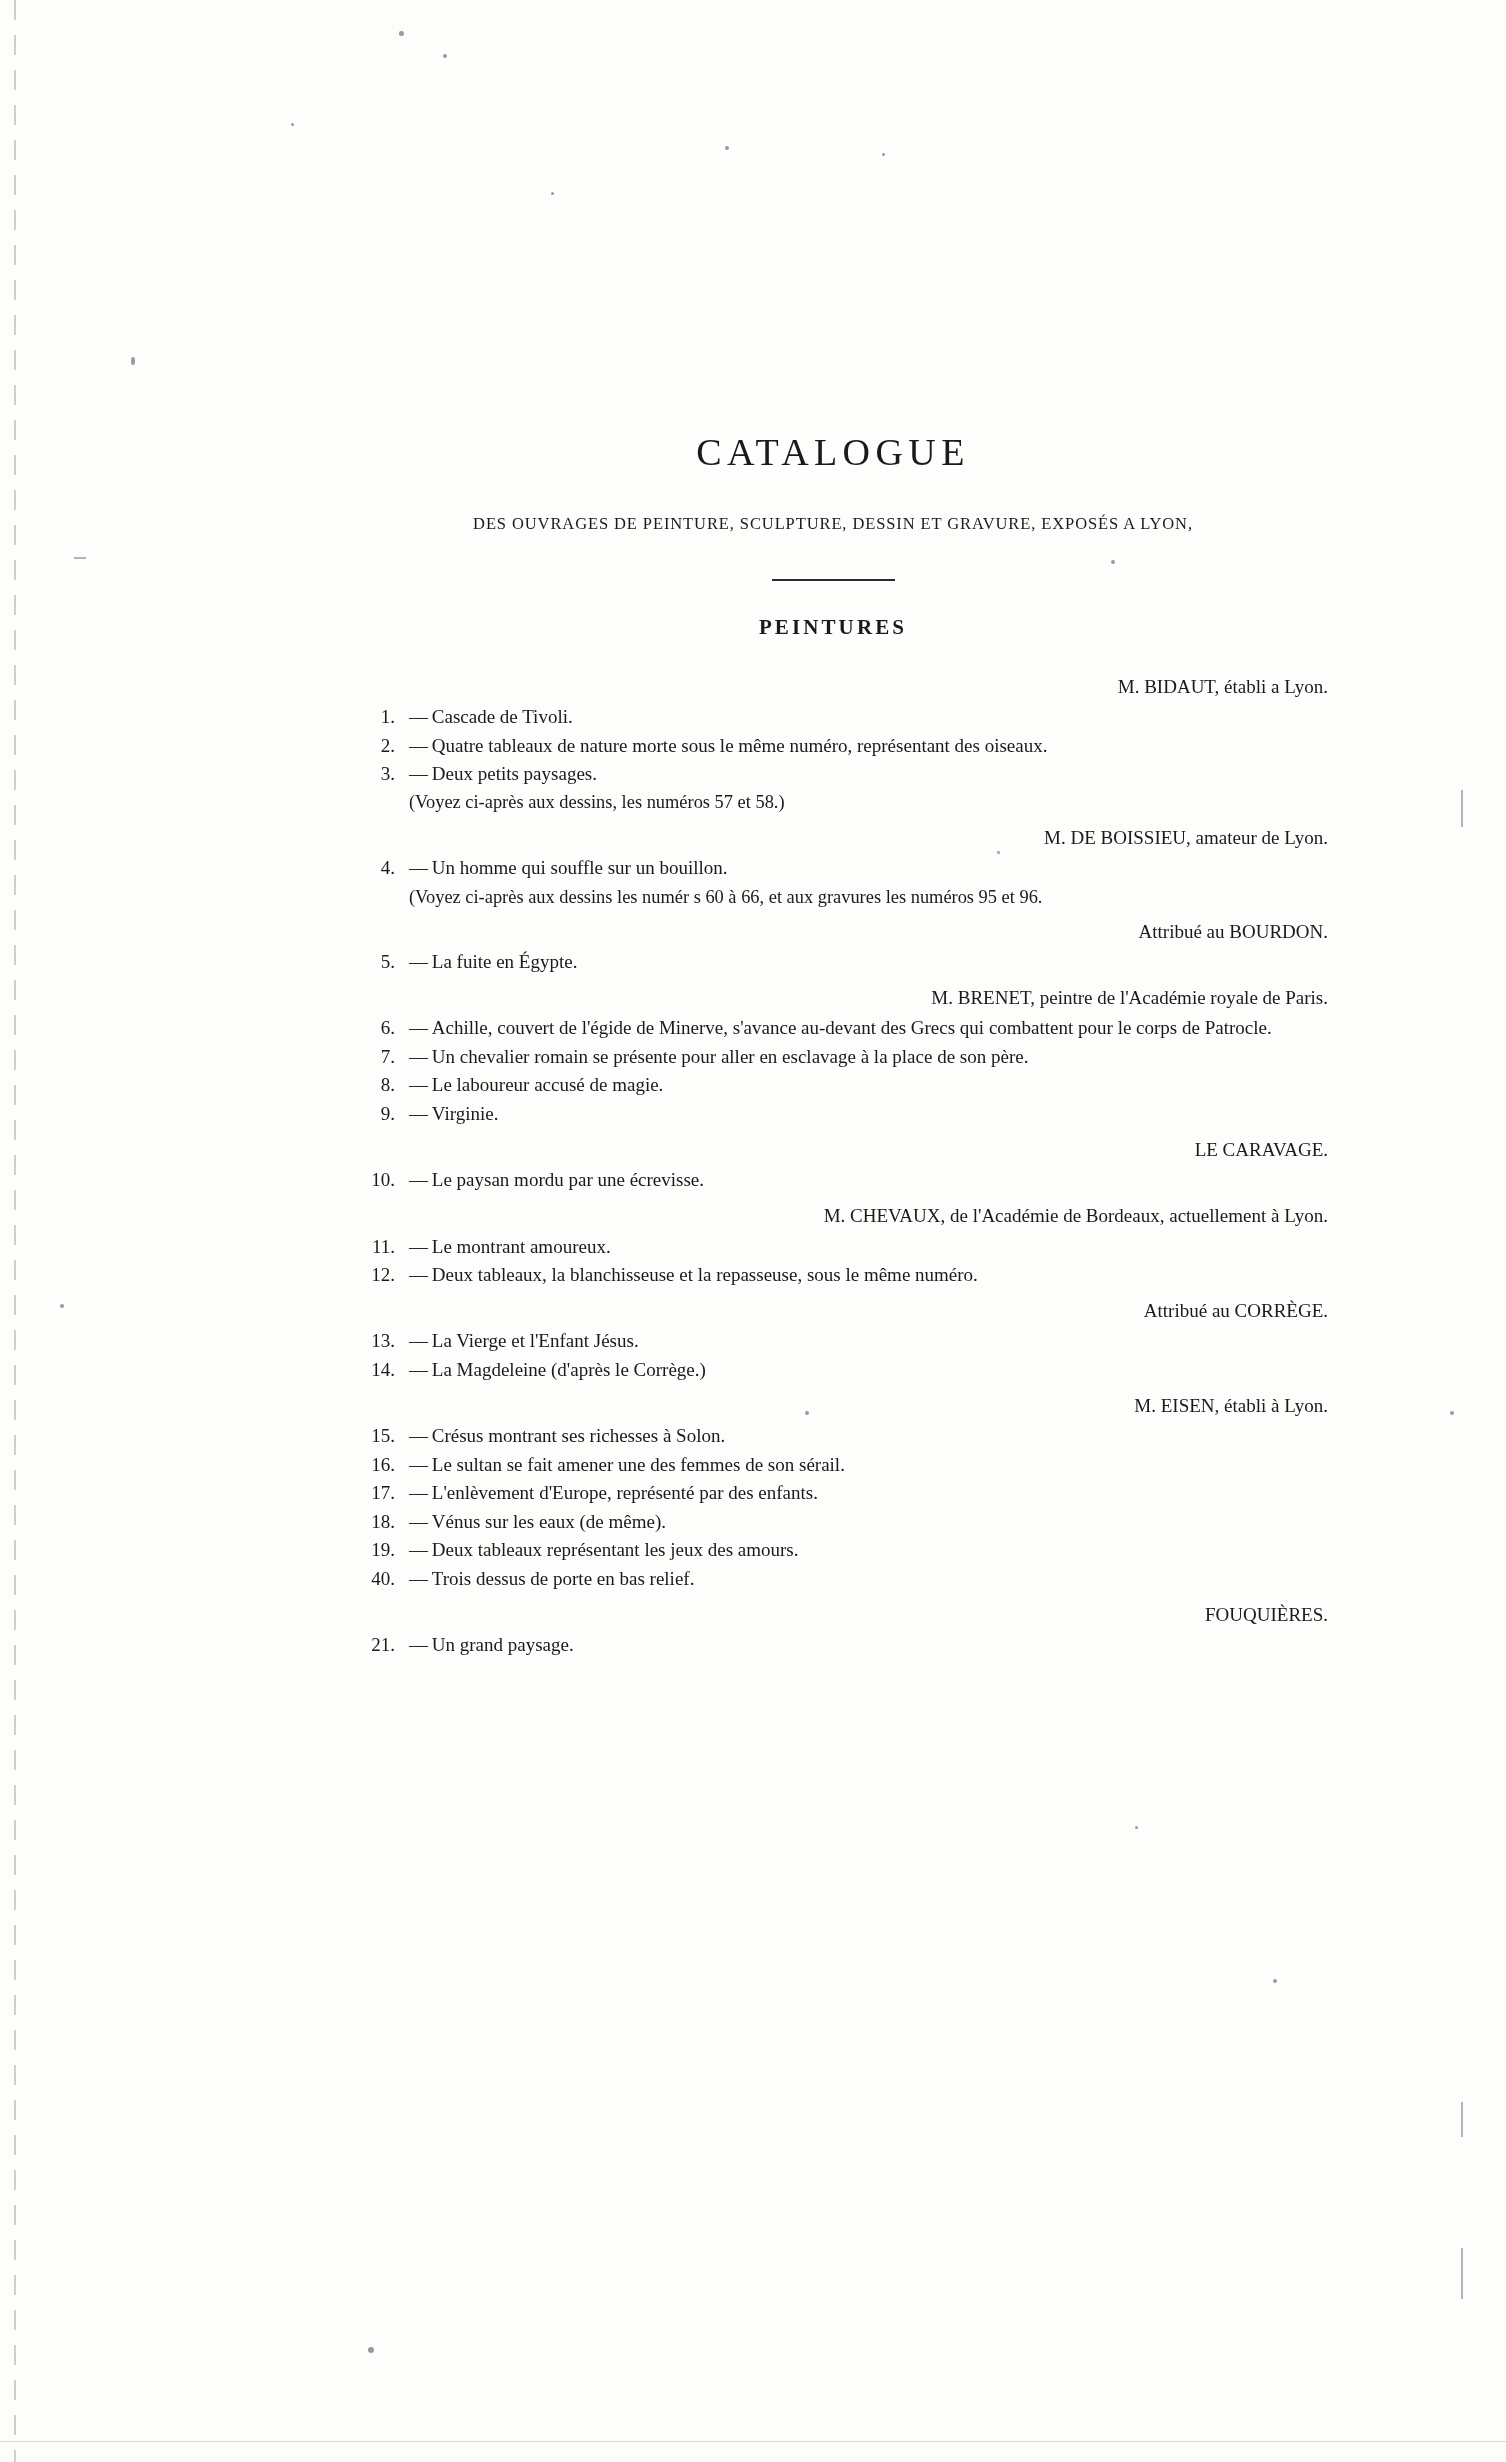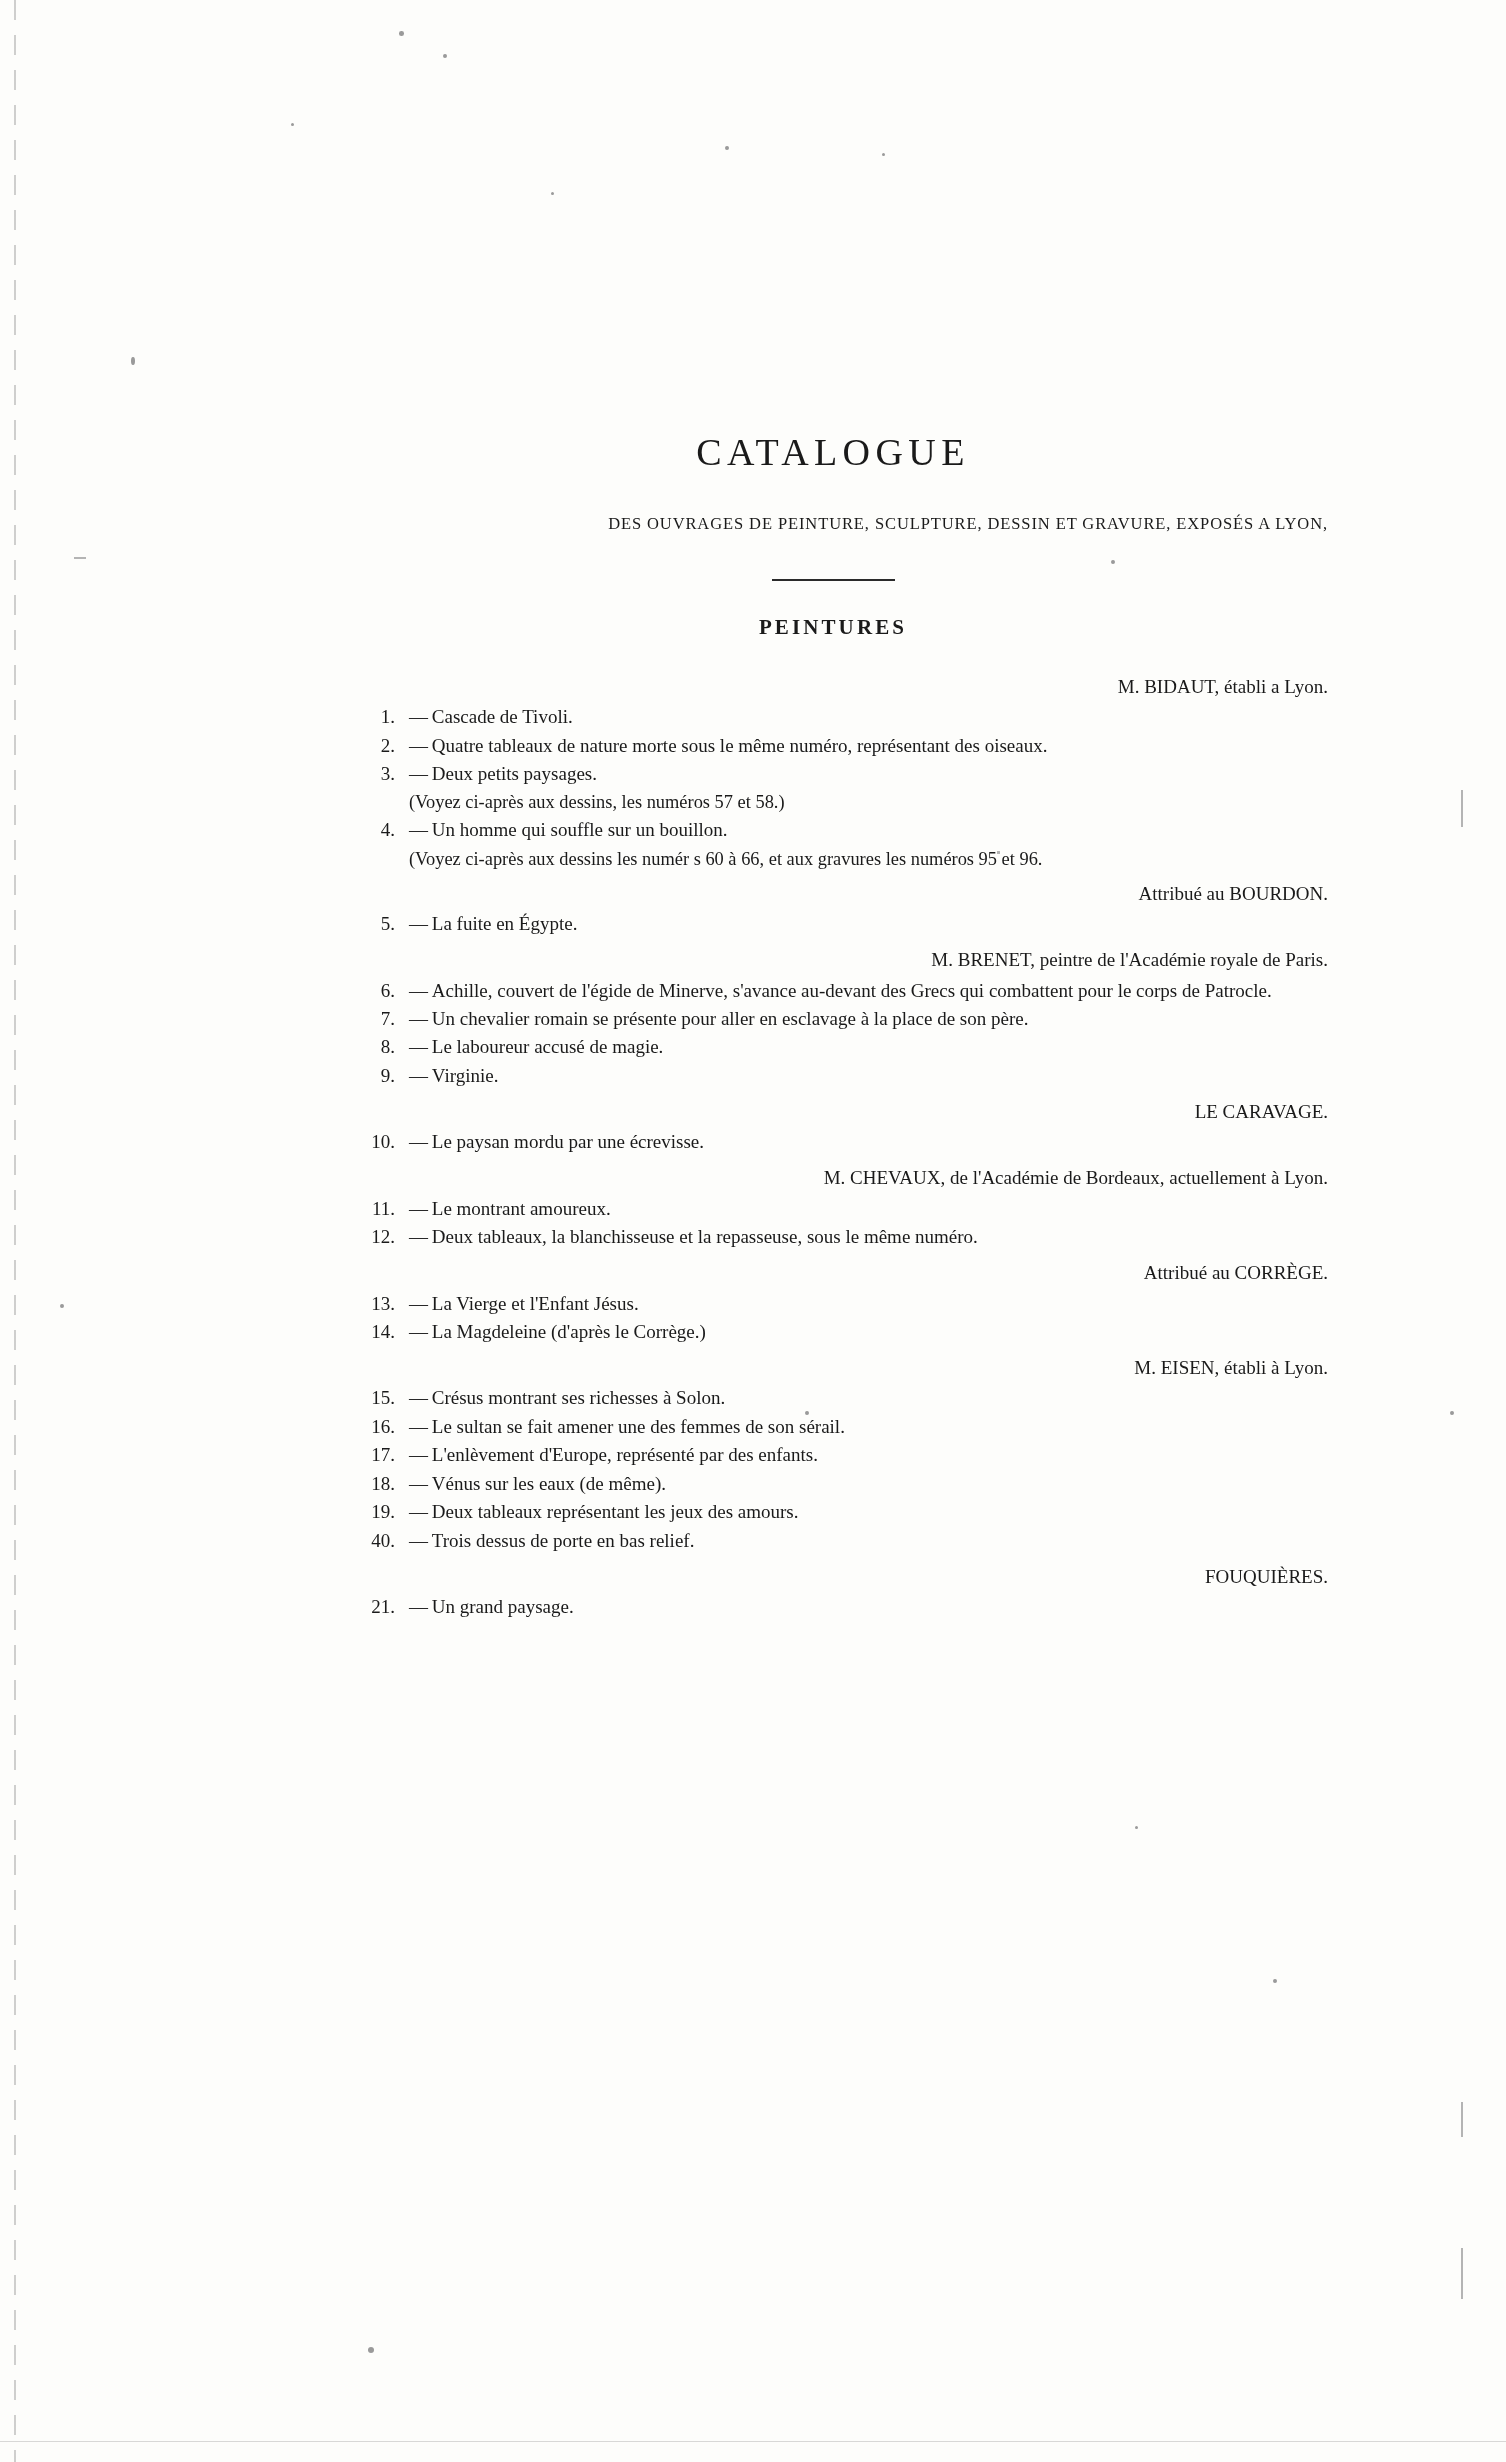--- a/index.html
+++ b/index.html
@@ -68,21 +68,21 @@
 
   .doc-title {
     text-align: center;
     font-size: 38px;
     letter-spacing: 5.4px;
     font-weight: 400;
     font-family: "Liberation Serif", serif;
     margin: 0 0 34px 0;
   }
   .subtitle {
-    text-align: right;
+    text-align: center;
     font-size: 16.5px;
     letter-spacing: 0.9px;
     font-variant: small-caps;
     text-transform: uppercase;
     line-height: 1.9;
     margin: 0 0 0 0;
     font-family: "Liberation Serif", serif;
   }
   .rule {
     width: 123px;
@@ -169,20 +169,21 @@
     <div class="rule"></div>
 
     <div class="section-head">PEINTURES</div>
 
     <div id="list">
         <div class="artist"><span>M. BIDAUT, établi a Lyon.</span></div>
         <div class="entry"><span class="num">1.</span><span class="dash">—</span><span>Cascade de Tivoli.</span></div>
         <div class="entry"><span class="num">2.</span><span class="dash">—</span><span>Quatre tableaux de nature morte sous le même numéro, représentant des oiseaux.</span></div>
         <div class="entry"><span class="num">3.</span><span class="dash">—</span><span>Deux petits paysages.</span></div>
         <div class="note">(Voyez ci-après aux dessins, les numéros 57 et 58.)</div>
+        <div class="artist"><span>M. DE BOISSIEU, amateur de Lyon.</span></div>
         <div class="entry"><span class="num">4.</span><span class="dash">—</span><span>Un homme qui souffle sur un bouillon.</span></div>
         <div class="note">(Voyez ci-après aux dessins les numér s 60 à 66, et aux gravures les numéros 95 et 96.</div>
         <div class="artist"><span>Attribué au BOURDON.</span></div>
         <div class="entry"><span class="num">5.</span><span class="dash">—</span><span>La fuite en Égypte.</span></div>
         <div class="artist"><span>M. BRENET, peintre de l'Académie royale de Paris.</span></div>
         <div class="entry"><span class="num">6.</span><span class="dash">—</span><span>Achille, couvert de l'égide de Minerve, s'avance au-devant des Grecs qui combattent pour le corps de Patrocle.</span></div>
         <div class="entry"><span class="num">7.</span><span class="dash">—</span><span>Un chevalier romain se présente pour aller en esclavage à la place de son père.</span></div>
         <div class="entry"><span class="num">8.</span><span class="dash">—</span><span>Le laboureur accusé de magie.</span></div>
         <div class="entry"><span class="num">9.</span><span class="dash">—</span><span>Virginie.</span></div>
         <div class="artist"><span>LE CARAVAGE.</span></div>

